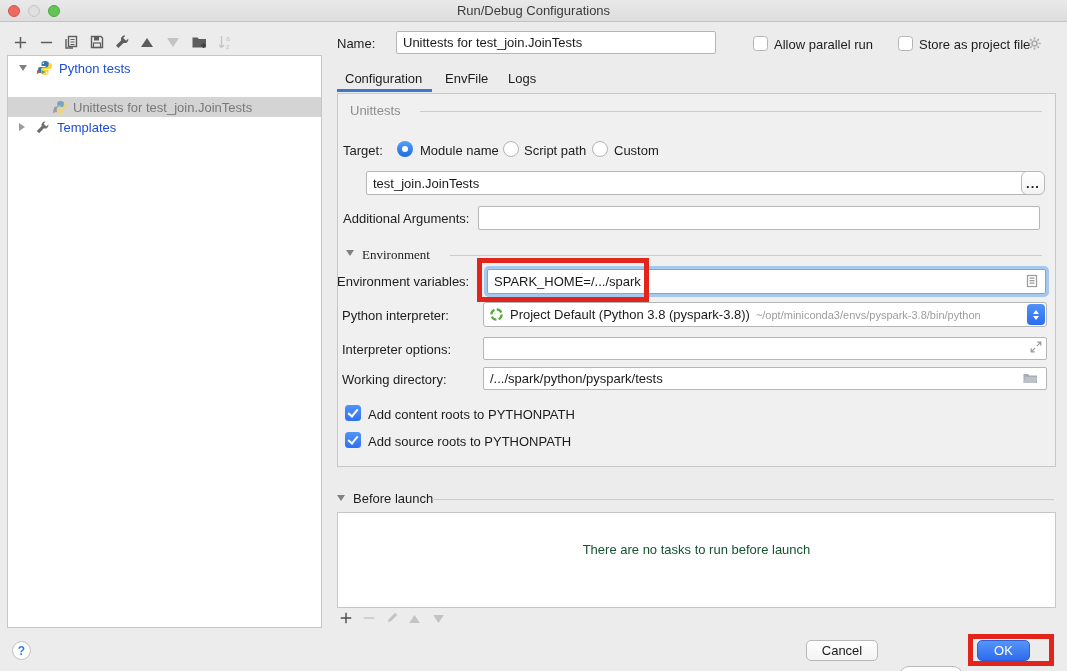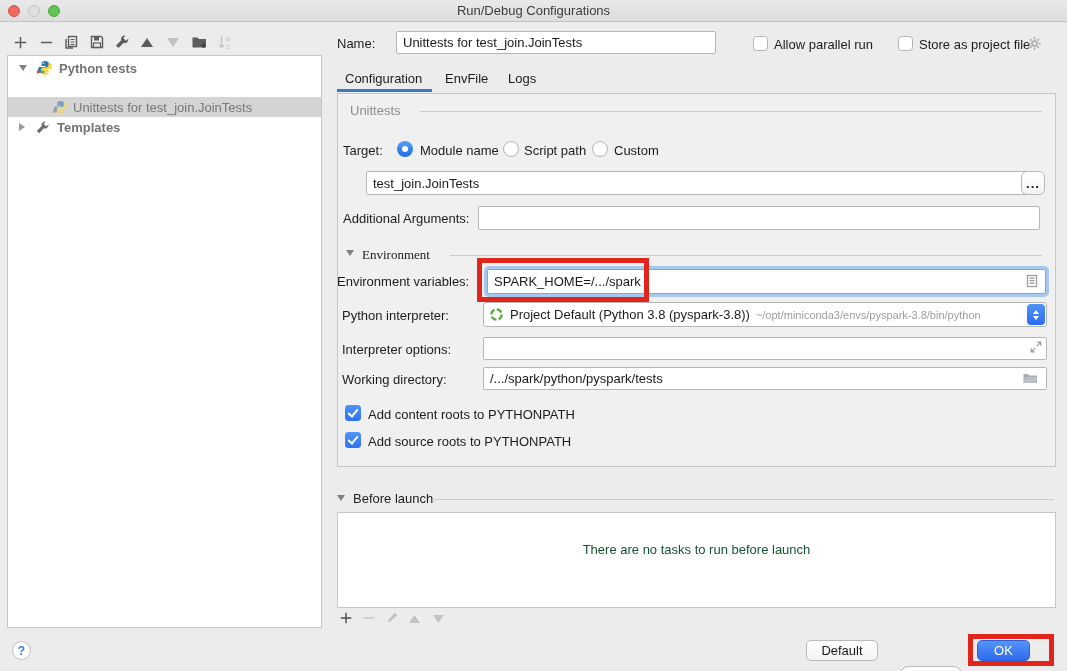--- a/index.html
+++ b/index.html
@@ -14,21 +14,21 @@
     text-align:center;color:#3c3c3c;font-size:13px;}
   .light{position:absolute;top:5px;width:12px;height:12px;border-radius:50%;}
   .light.red{left:8px;background:#ee6a5f;border:1px solid #d55249;}
   .light.grey{left:28px;background:#dfdfdf;border:1px solid #c6c6c6;}
   .light.green{left:48px;background:#61c555;border:1px solid #4aa73c;}
   
   .tree{position:absolute;left:7px;top:55px;width:315px;height:573px;background:#fff;
     border:1px solid #c6c6c6;overflow:hidden;}
   .tree-row{position:absolute;left:0;width:100%;height:20px;display:flex;align-items:center;white-space:nowrap;}
   .tree-row.selected{background:#d4d4d4;}
-  .tree-bold{font-weight:bold;color:#737373;}
+  .tree-bold{font-weight:normal;color:#1d4ed8;}
   .tree-grey{color:#787878;}
   .caret-down{width:0;height:0;border-left:4.5px solid transparent;border-right:4.5px solid transparent;
     border-top:6px solid #808080;}
   .caret-right{width:0;height:0;border-top:4.5px solid transparent;border-bottom:4.5px solid transparent;
     border-left:6px solid #9b9b9b;}
   
   .lbl{position:absolute;white-space:nowrap;color:#1c1c1c;}
   .field{position:absolute;background:#fff;border:1px solid #b6b6b6;border-radius:2px;
     font-size:13px;color:#1a1a1a;padding:0 6px;font-family:"Liberation Sans",sans-serif;outline:none;}
   .focus-field{border:1px solid #7ea6dd;box-shadow:0 0 0 3px #a6c7ee;}
@@ -282,18 +282,18 @@
         <polygon points="6,0 12,9 0,9" fill="#c3c3c3"></polygon>
       </svg>
     </div>
   <div class="abs" style="left:433px;top:615px;">
     <svg width="11" height="8" viewBox="0 0 12 9">
         <polygon points="0,0 12,0 6,9" fill="#c3c3c3"></polygon>
       </svg>
     </div>
 
   <div class="help-btn">?</div>
-  <div class="btn" style="left:806px;top:640px;width:72px;height:21px;">Default</div>
+  <div class="btn" style="left:806px;top:640px;width:72px;height:21px;">Cancel</div>
   <div class="btn" style="left:899px;top:666px;width:64px;height:21px;border-radius:10px;">Apply</div>
   <div class="btn primary" style="left:977px;top:640px;width:53px;height:21px;">OK</div>
   <div class="annotation" style="left:968px;top:634px;width:86px;height:32px;"></div>
 
 </div>
 
 </body></html>

